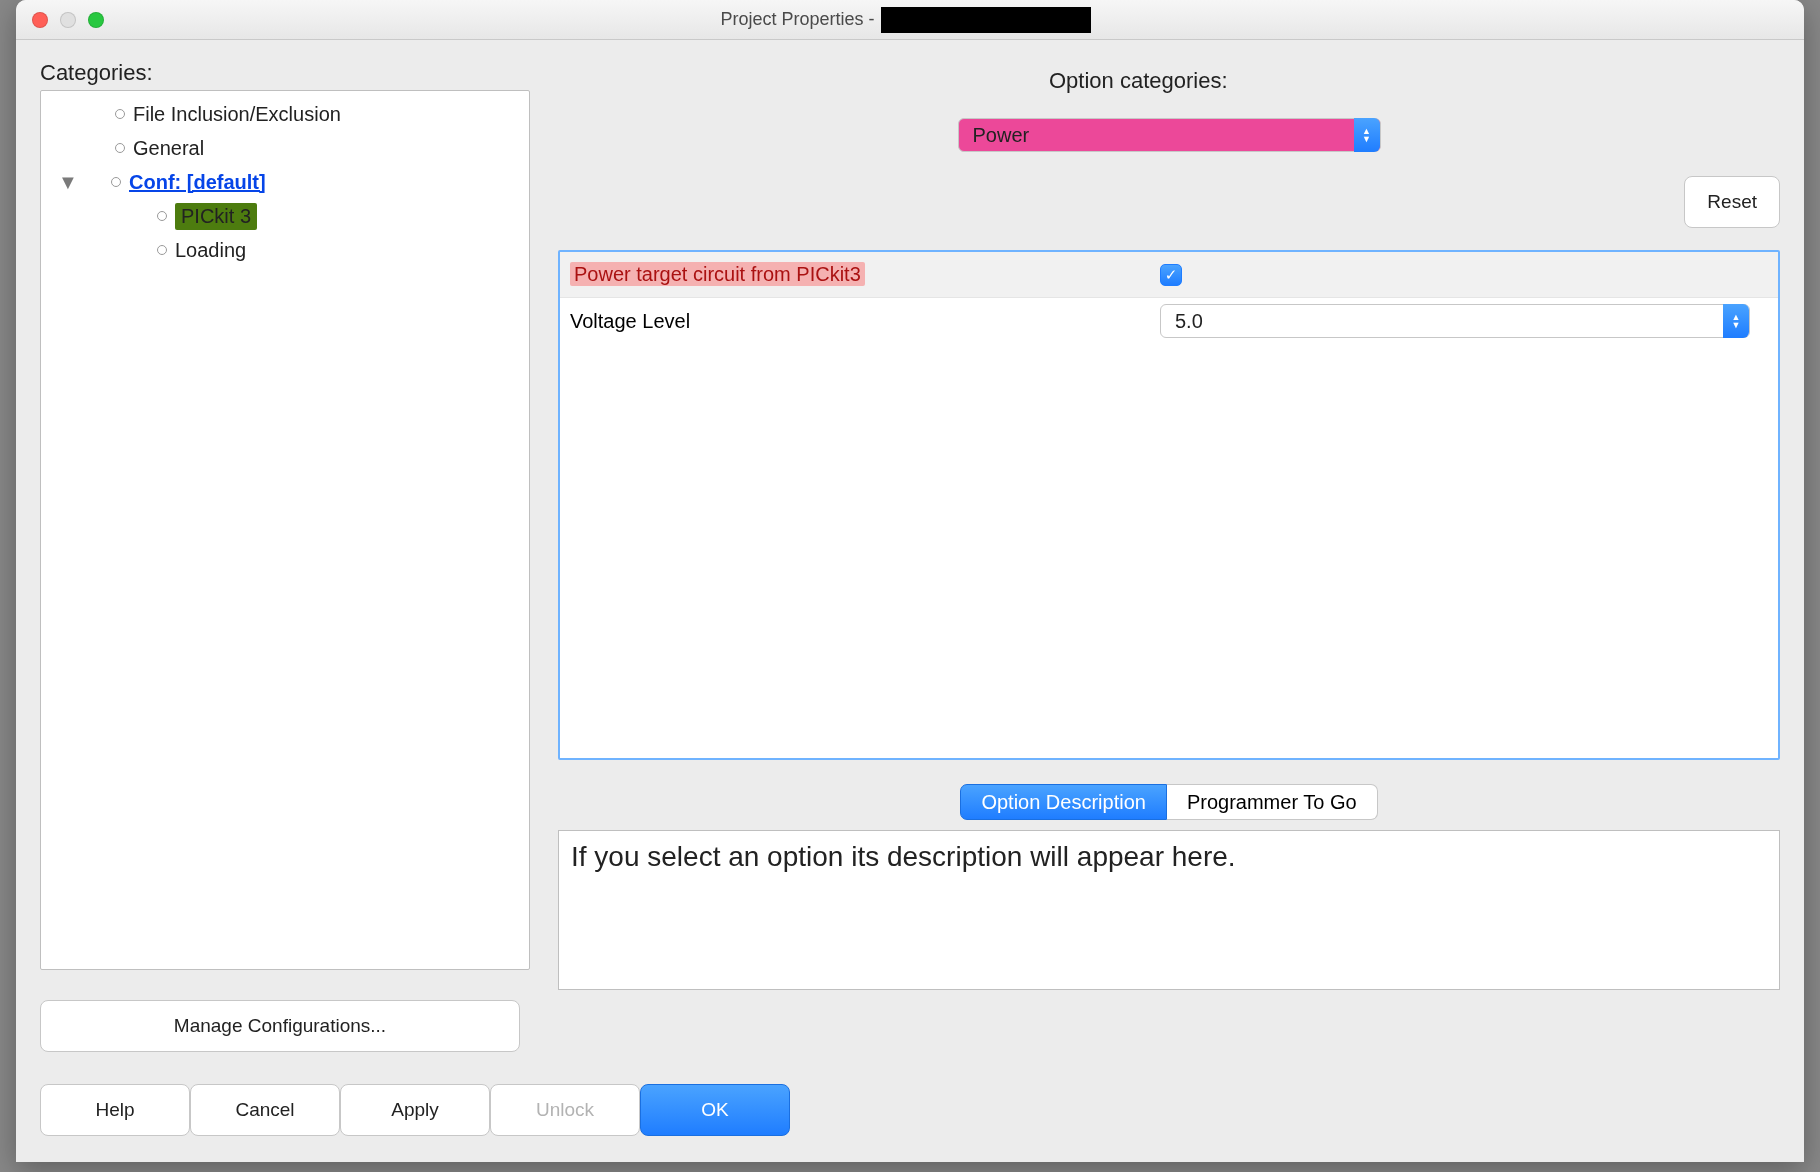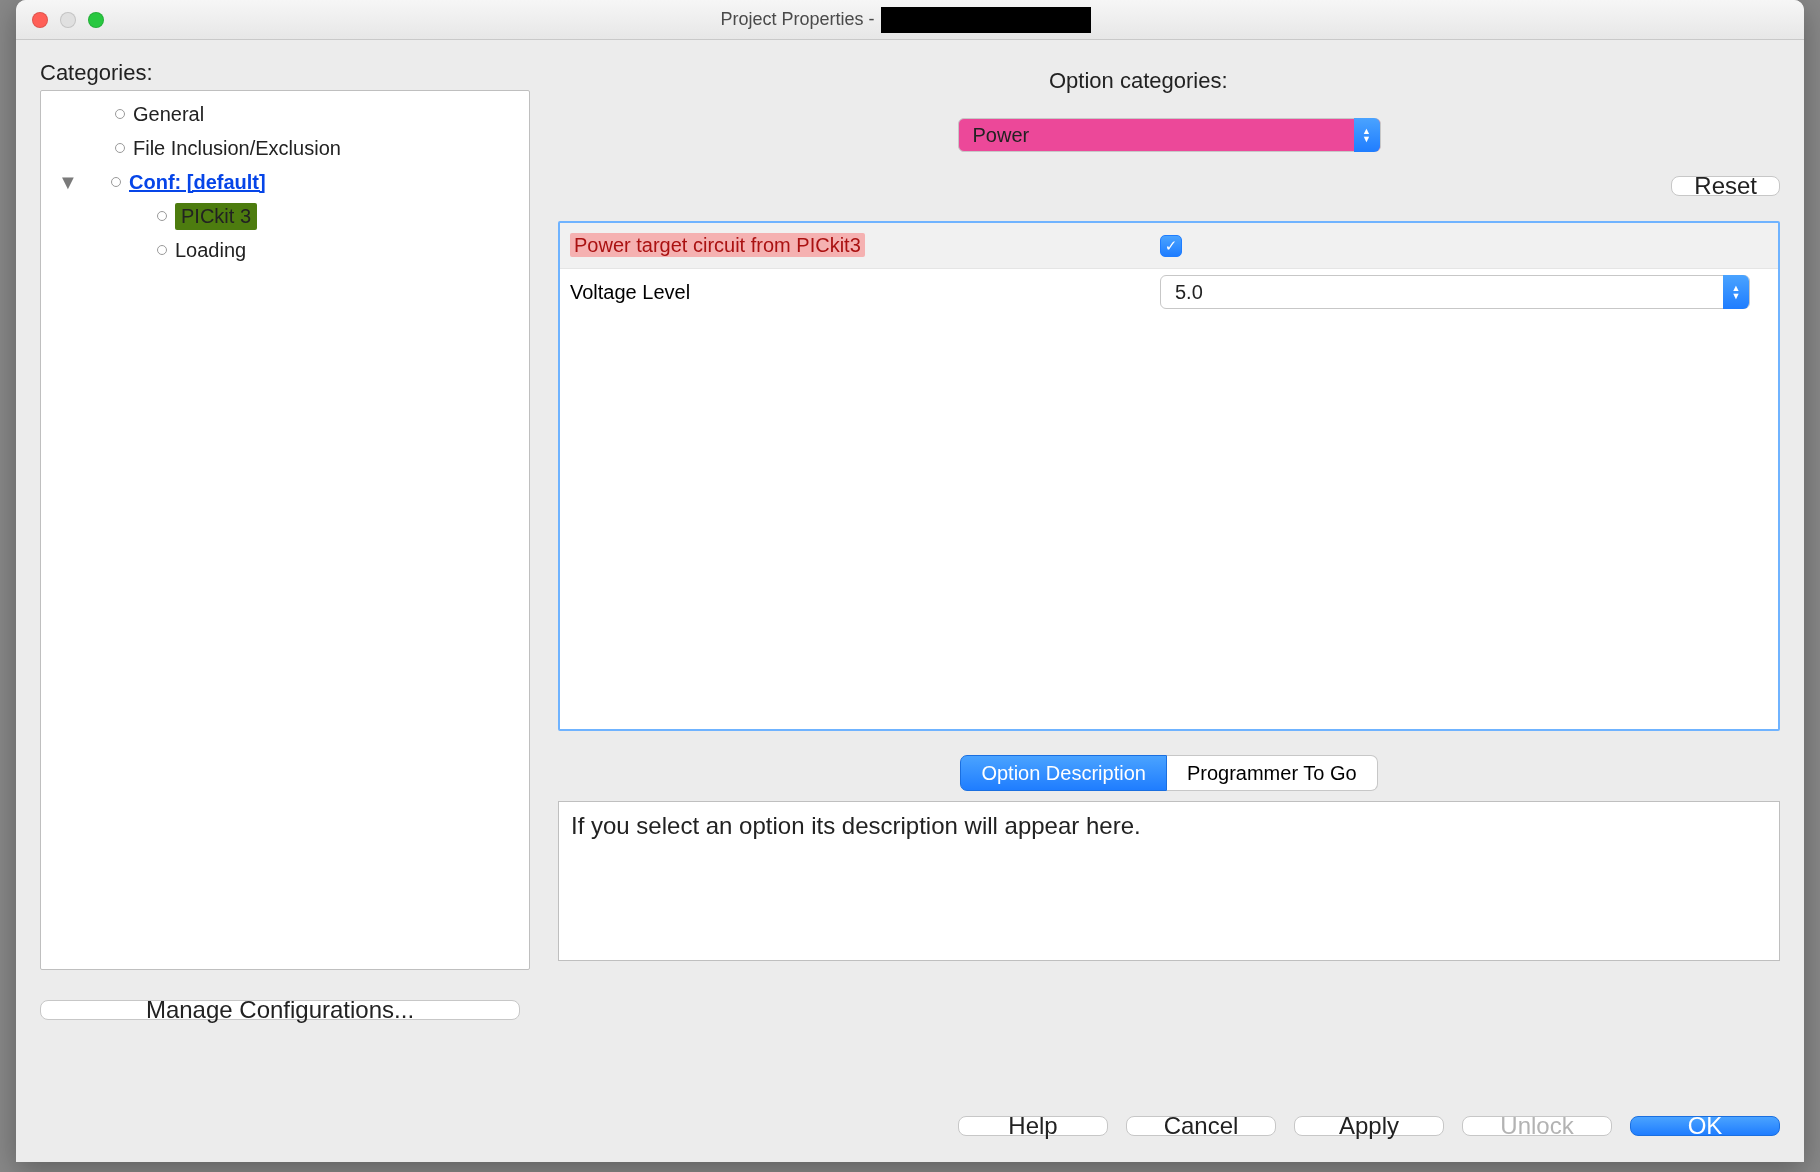--- a/index.html
+++ b/index.html
@@ -65,22 +65,22 @@
   display:flex; align-items:center; justify-content:space-between;
   padding-left:14px; width:423px; font-size:20px; color:#222;
 }
 .spinbtn {
   width:26px; height:34px; background:linear-gradient(#4aa3ff,#1f7dff);
   border-radius:0 6px 6px 0; display:flex; flex-direction:column; align-items:center; justify-content:center;
   color:#fff; font-size:9px; line-height:8px;
 }
 .reset-wrap { margin-left:auto; }
 .btn {
-  height:20px; background:#fff; border:1px solid #c7c7c7; border-radius:8px;
-  padding:0 22px; font-size:24px; color:#222; display:inline-flex; align-items:center; justify-content:center;
+  height:52px; background:#fff; border:1px solid #c7c7c7; border-radius:8px;
+  padding:0 22px; font-size:19px; color:#222; display:inline-flex; align-items:center; justify-content:center;
 }
 .btn.primary { background:linear-gradient(#4aa3ff,#1f7dff); color:#fff; border-color:#1a6fe0; }
 .btn.disabled { color:#b3b3b3; }
 .options-box {
   margin-top:22px; border:2px solid #6fb3ff; background:#fff; border-radius:2px;
   height:510px; overflow:hidden;
 }
 .optrow {
   display:flex; align-items:center; height:46px; font-size:20px; padding:0 10px;
 }
@@ -101,27 +101,27 @@
 .tabs { display:flex; justify-content:center; }
 .tab {
   height:36px; padding:0 20px; border:1px solid #c7c7c7; background:#fff;
   display:flex; align-items:center; font-size:20px;
 }
 .tab.first { border-radius:7px 0 0 7px; }
 .tab.last { border-radius:0 7px 7px 0; border-left:none; }
 .tab.active { background:linear-gradient(#4aa3ff,#1f7dff); color:#fff; border-color:#1a6fe0; }
 .desc-box {
   margin-top:10px; border:1px solid #bfbfbf; background:#fff; height:160px;
-  padding:10px 12px; font-size:24px; color:#222;
+  padding:10px 12px; font-size:28px; color:#222;
 }
 .manage-row { margin-top:30px; }
 .manage-btn { width:480px; justify-content:center; }
 .footer {
   margin-top:auto; padding:26px 0 26px 0;
-  display:flex; gap:18px; justify-content:flex-end;
+  display:flex; 
 }
 .footer .btn { width:150px; justify-content:center; }
 </style>
 </head>
 <body>
 
 <div class="window">
   <div class="titlebar">
     <div class="traffic">
       <span class="tl red"></span>
@@ -135,26 +135,26 @@
   </div>
 
   <div class="content">
     <div class="upper">
       <div class="left">
         <div class="cat-label">Categories:</div>
         <div class="tree">
           <div class="tree-row indent1">
             <span class="disclosure"></span>
               <span class="bullet"></span>
+            <span>File Inclusion/Exclusion</span>
+          </div>
+          <div class="tree-row indent1">
+            <span class="disclosure"></span>
+              <span class="bullet"></span>
             <span>General</span>
-          </div>
-          <div class="tree-row indent1">
-            <span class="disclosure"></span>
-              <span class="bullet"></span>
-            <span>File Inclusion/Exclusion</span>
           </div>
           <div class="tree-row" style="padding-left:18px;">
             <span class="disclosure">▼</span>
             <span style="width:18px;"></span>
             <span class="bullet"></span>
             <span class="link">Conf: [default]</span>
           </div>
           <div class="tree-row indent2">
             <span class="disclosure"></span>
               <span class="bullet"></span>

